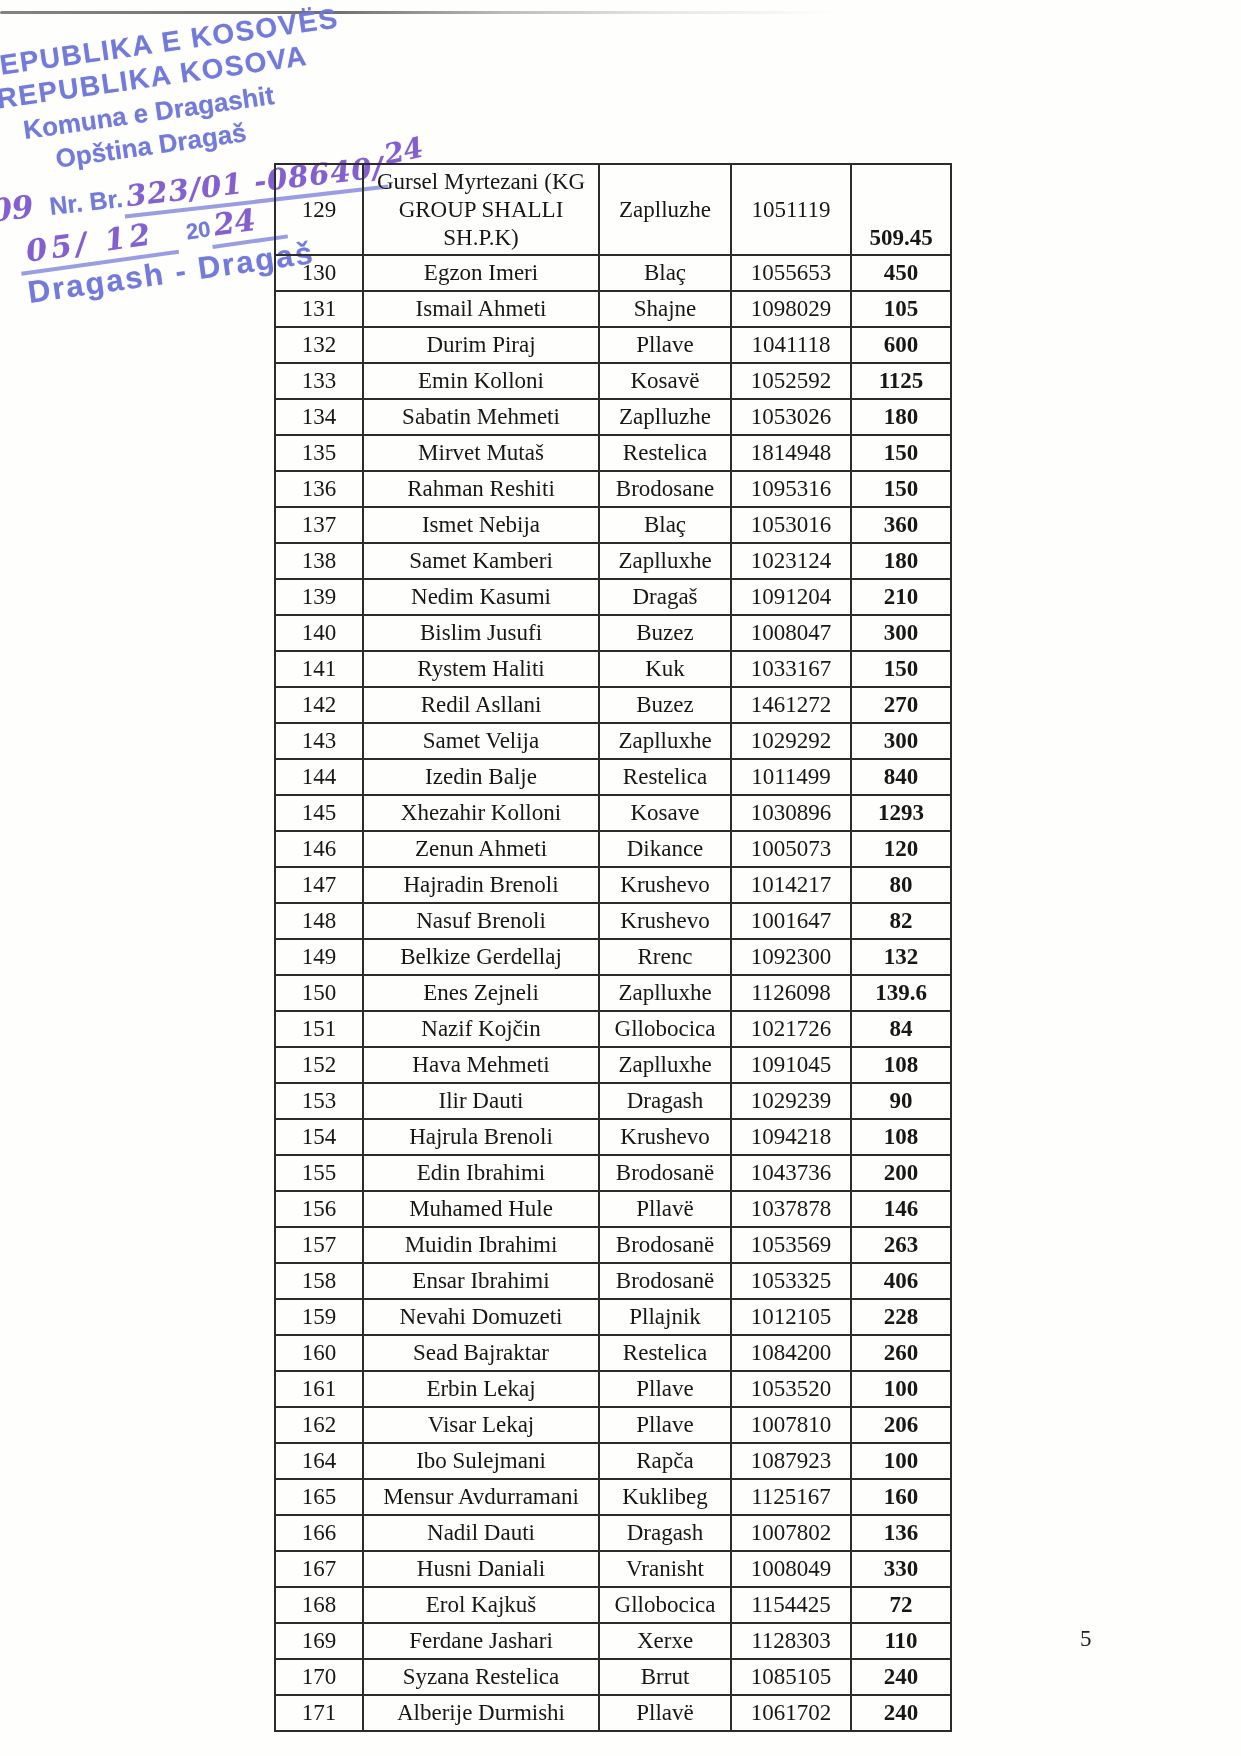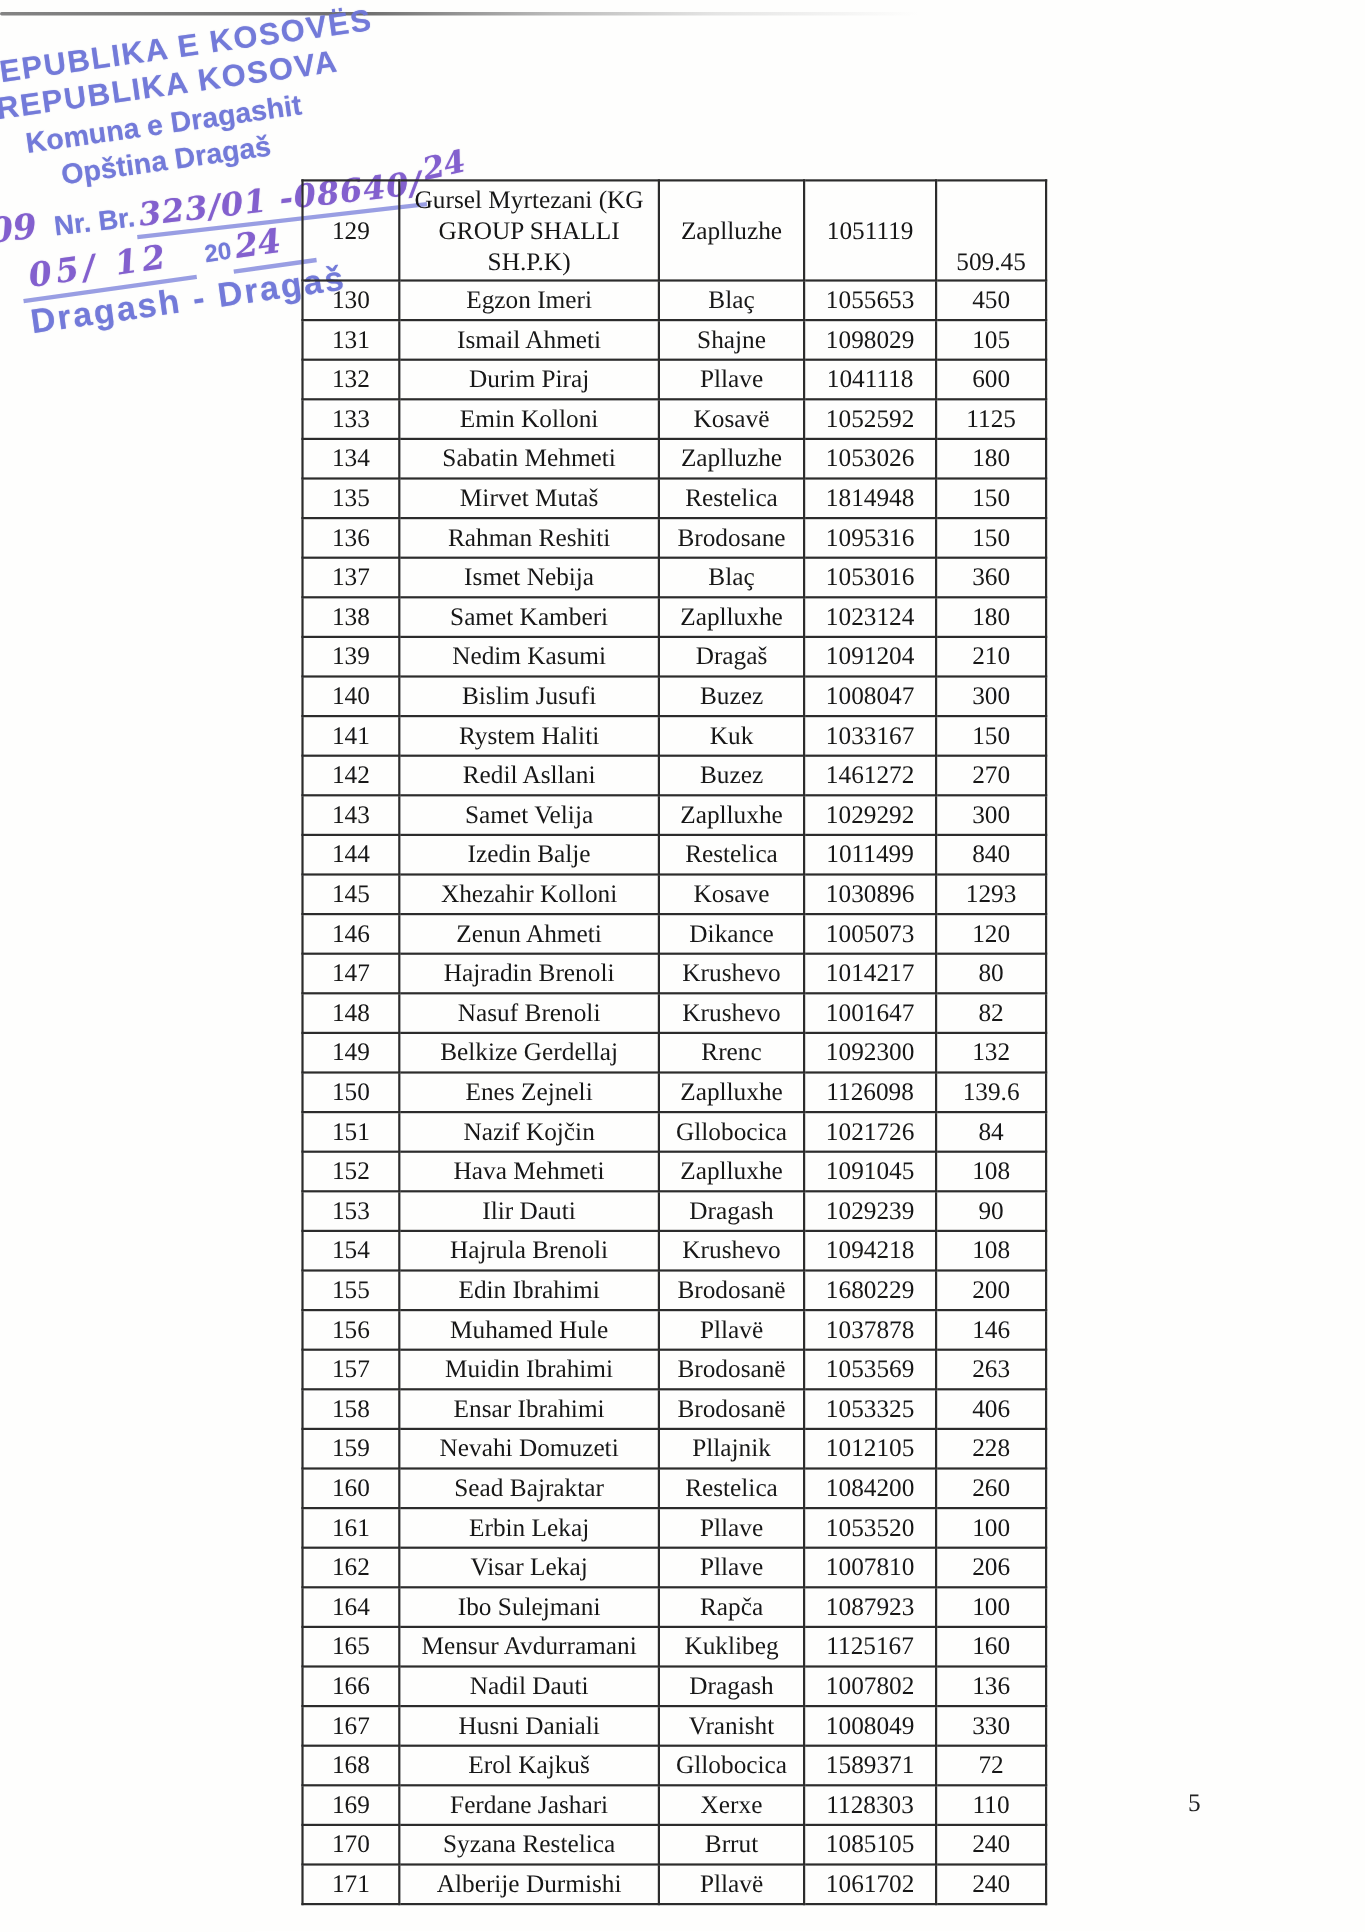--- a/index.html
+++ b/index.html
@@ -56,21 +56,21 @@
     border-collapse:collapse; table-layout:fixed;
     font-size:23px; color:#171717;
   }
   .data-table td {
     border:2px solid #2c2c2c; text-align:center; vertical-align:middle;
     padding:0; overflow:hidden;
   }
   .data-table tr { height:36px; }
   .data-table tr.first-row { height:91px; }
   .first-row .c-name { line-height:28px; padding:0 8px;margin-top:33px; }
-  .c-amount { font-weight:400;margin-left:20px; }
+  .c-amount { font-weight:700;margin-left:20px; }
   .first-row .c-amount { vertical-align:bottom; padding-bottom:3px; }
 
   .page-number { position:absolute; left:1080px; top:1626px; font-size:23px; color:#222; }
 </style>
 </head>
 <body>
 
 <div class="page">
 
   <div class="top-rule"></div>
@@ -277,21 +277,21 @@
     <td class="c-no">154</td>
     <td class="c-name">Hajrula Brenoli</td>
     <td class="c-place">Krushevo</td>
     <td class="c-id">1094218</td>
     <td class="c-amount">108</td>
   </tr>
         <tr>
     <td class="c-no">155</td>
     <td class="c-name">Edin Ibrahimi</td>
     <td class="c-place">Brodosanë</td>
-    <td class="c-id">1680229</td>
+    <td class="c-id">1043736</td>
     <td class="c-amount">200</td>
   </tr>
         <tr>
     <td class="c-no">156</td>
     <td class="c-name">Muhamed Hule</td>
     <td class="c-place">Pllavë</td>
     <td class="c-id">1037878</td>
     <td class="c-amount">146</td>
   </tr>
         <tr>
@@ -361,21 +361,21 @@
     <td class="c-no">167</td>
     <td class="c-name">Husni Daniali</td>
     <td class="c-place">Vranisht</td>
     <td class="c-id">1008049</td>
     <td class="c-amount">330</td>
   </tr>
         <tr>
     <td class="c-no">168</td>
     <td class="c-name">Erol Kajkuš</td>
     <td class="c-place">Gllobocica</td>
-    <td class="c-id">1589371</td>
+    <td class="c-id">1154425</td>
     <td class="c-amount">72</td>
   </tr>
         <tr>
     <td class="c-no">169</td>
     <td class="c-name">Ferdane Jashari</td>
     <td class="c-place">Xerxe</td>
     <td class="c-id">1128303</td>
     <td class="c-amount">110</td>
   </tr>
         <tr>

